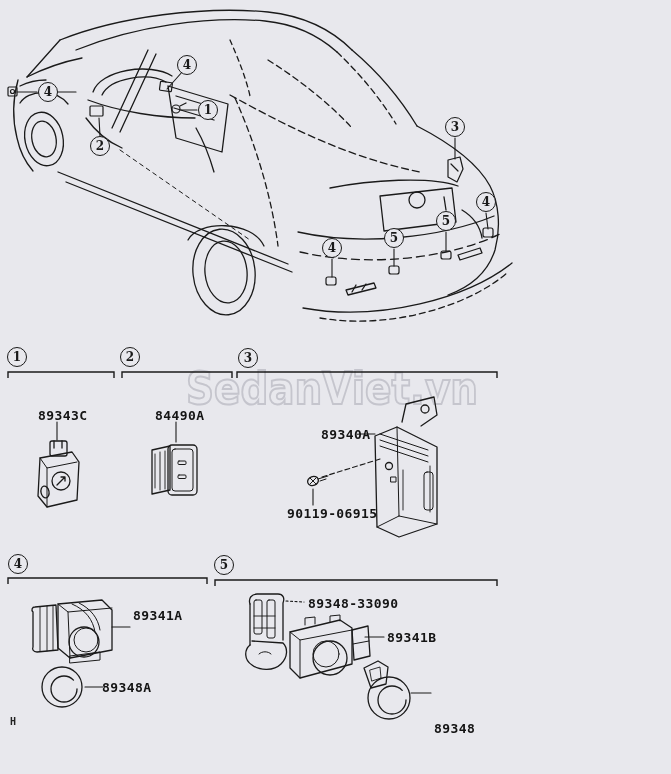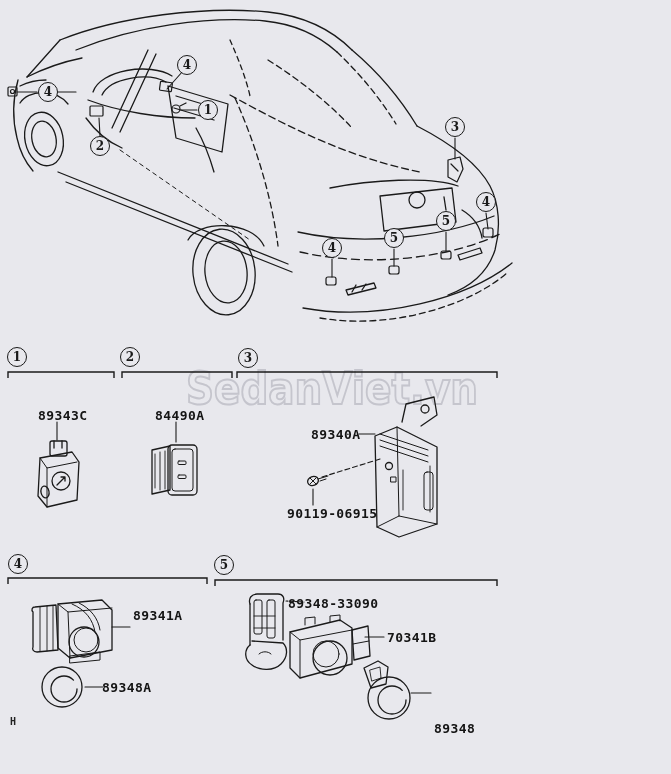--- a/index.html
+++ b/index.html
@@ -256,22 +256,22 @@
     </div>
   <div class="callout" style="left:18px;top:564px">
       <span>4</span>
     </div>
   <div class="callout" style="left:224px;top:565px">
       <span>5</span>
     </div>
 
   <div class="part-label" style="left:38px;top:415px">89343C</div>
   <div class="part-label" style="left:155px;top:415px">84490A</div>
-  <div class="part-label" style="left:311px;top:434px">89340A</div>
+  <div class="part-label" style="left:321px;top:434px">89340A</div>
   <div class="part-label" style="left:287px;top:513px">90119-06915</div>
   <div class="part-label" style="left:133px;top:615px">89341A</div>
   <div class="part-label" style="left:102px;top:687px">89348A</div>
-  <div class="part-label" style="left:288px;top:603px">89348-33090</div>
-  <div class="part-label" style="left:387px;top:637px">70341B</div>
+  <div class="part-label" style="left:308px;top:603px">89348-33090</div>
+  <div class="part-label" style="left:387px;top:637px">89341B</div>
   <div class="part-label" style="left:434px;top:728px">89348</div>
 
   <div class="page-marker" style="left:10px;top:721px">H</div>
 </div>
 
 </body></html>

